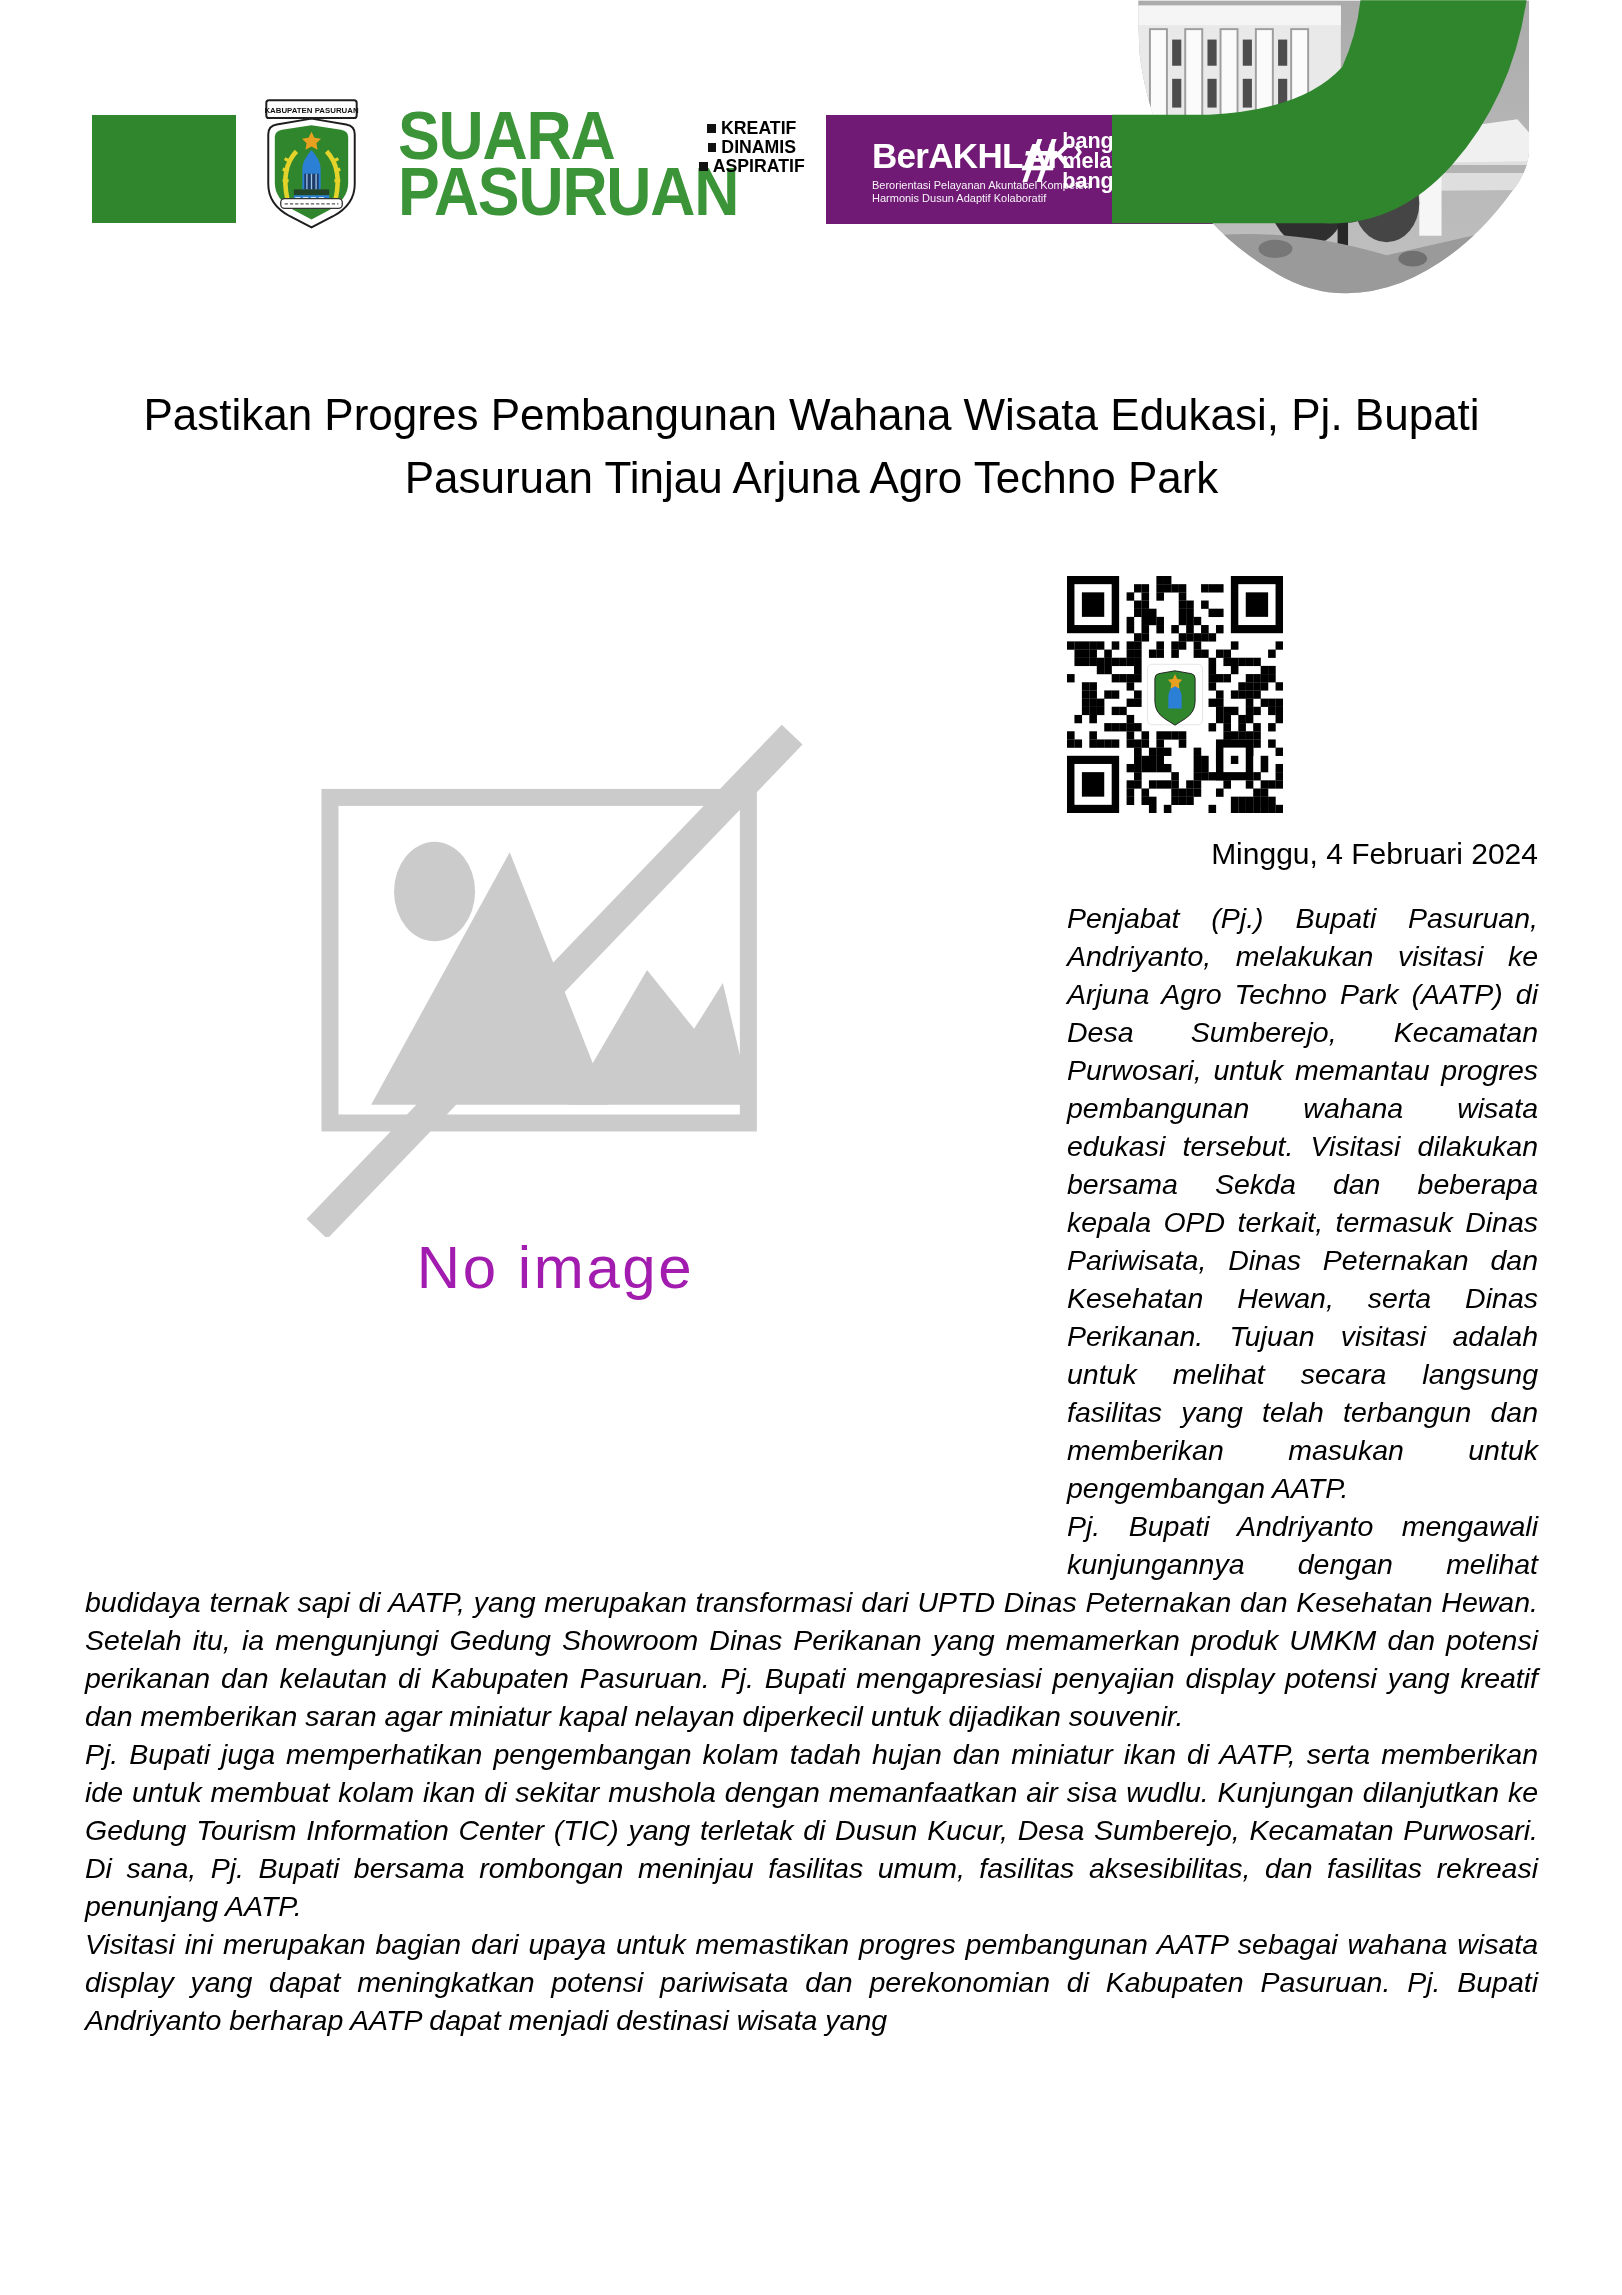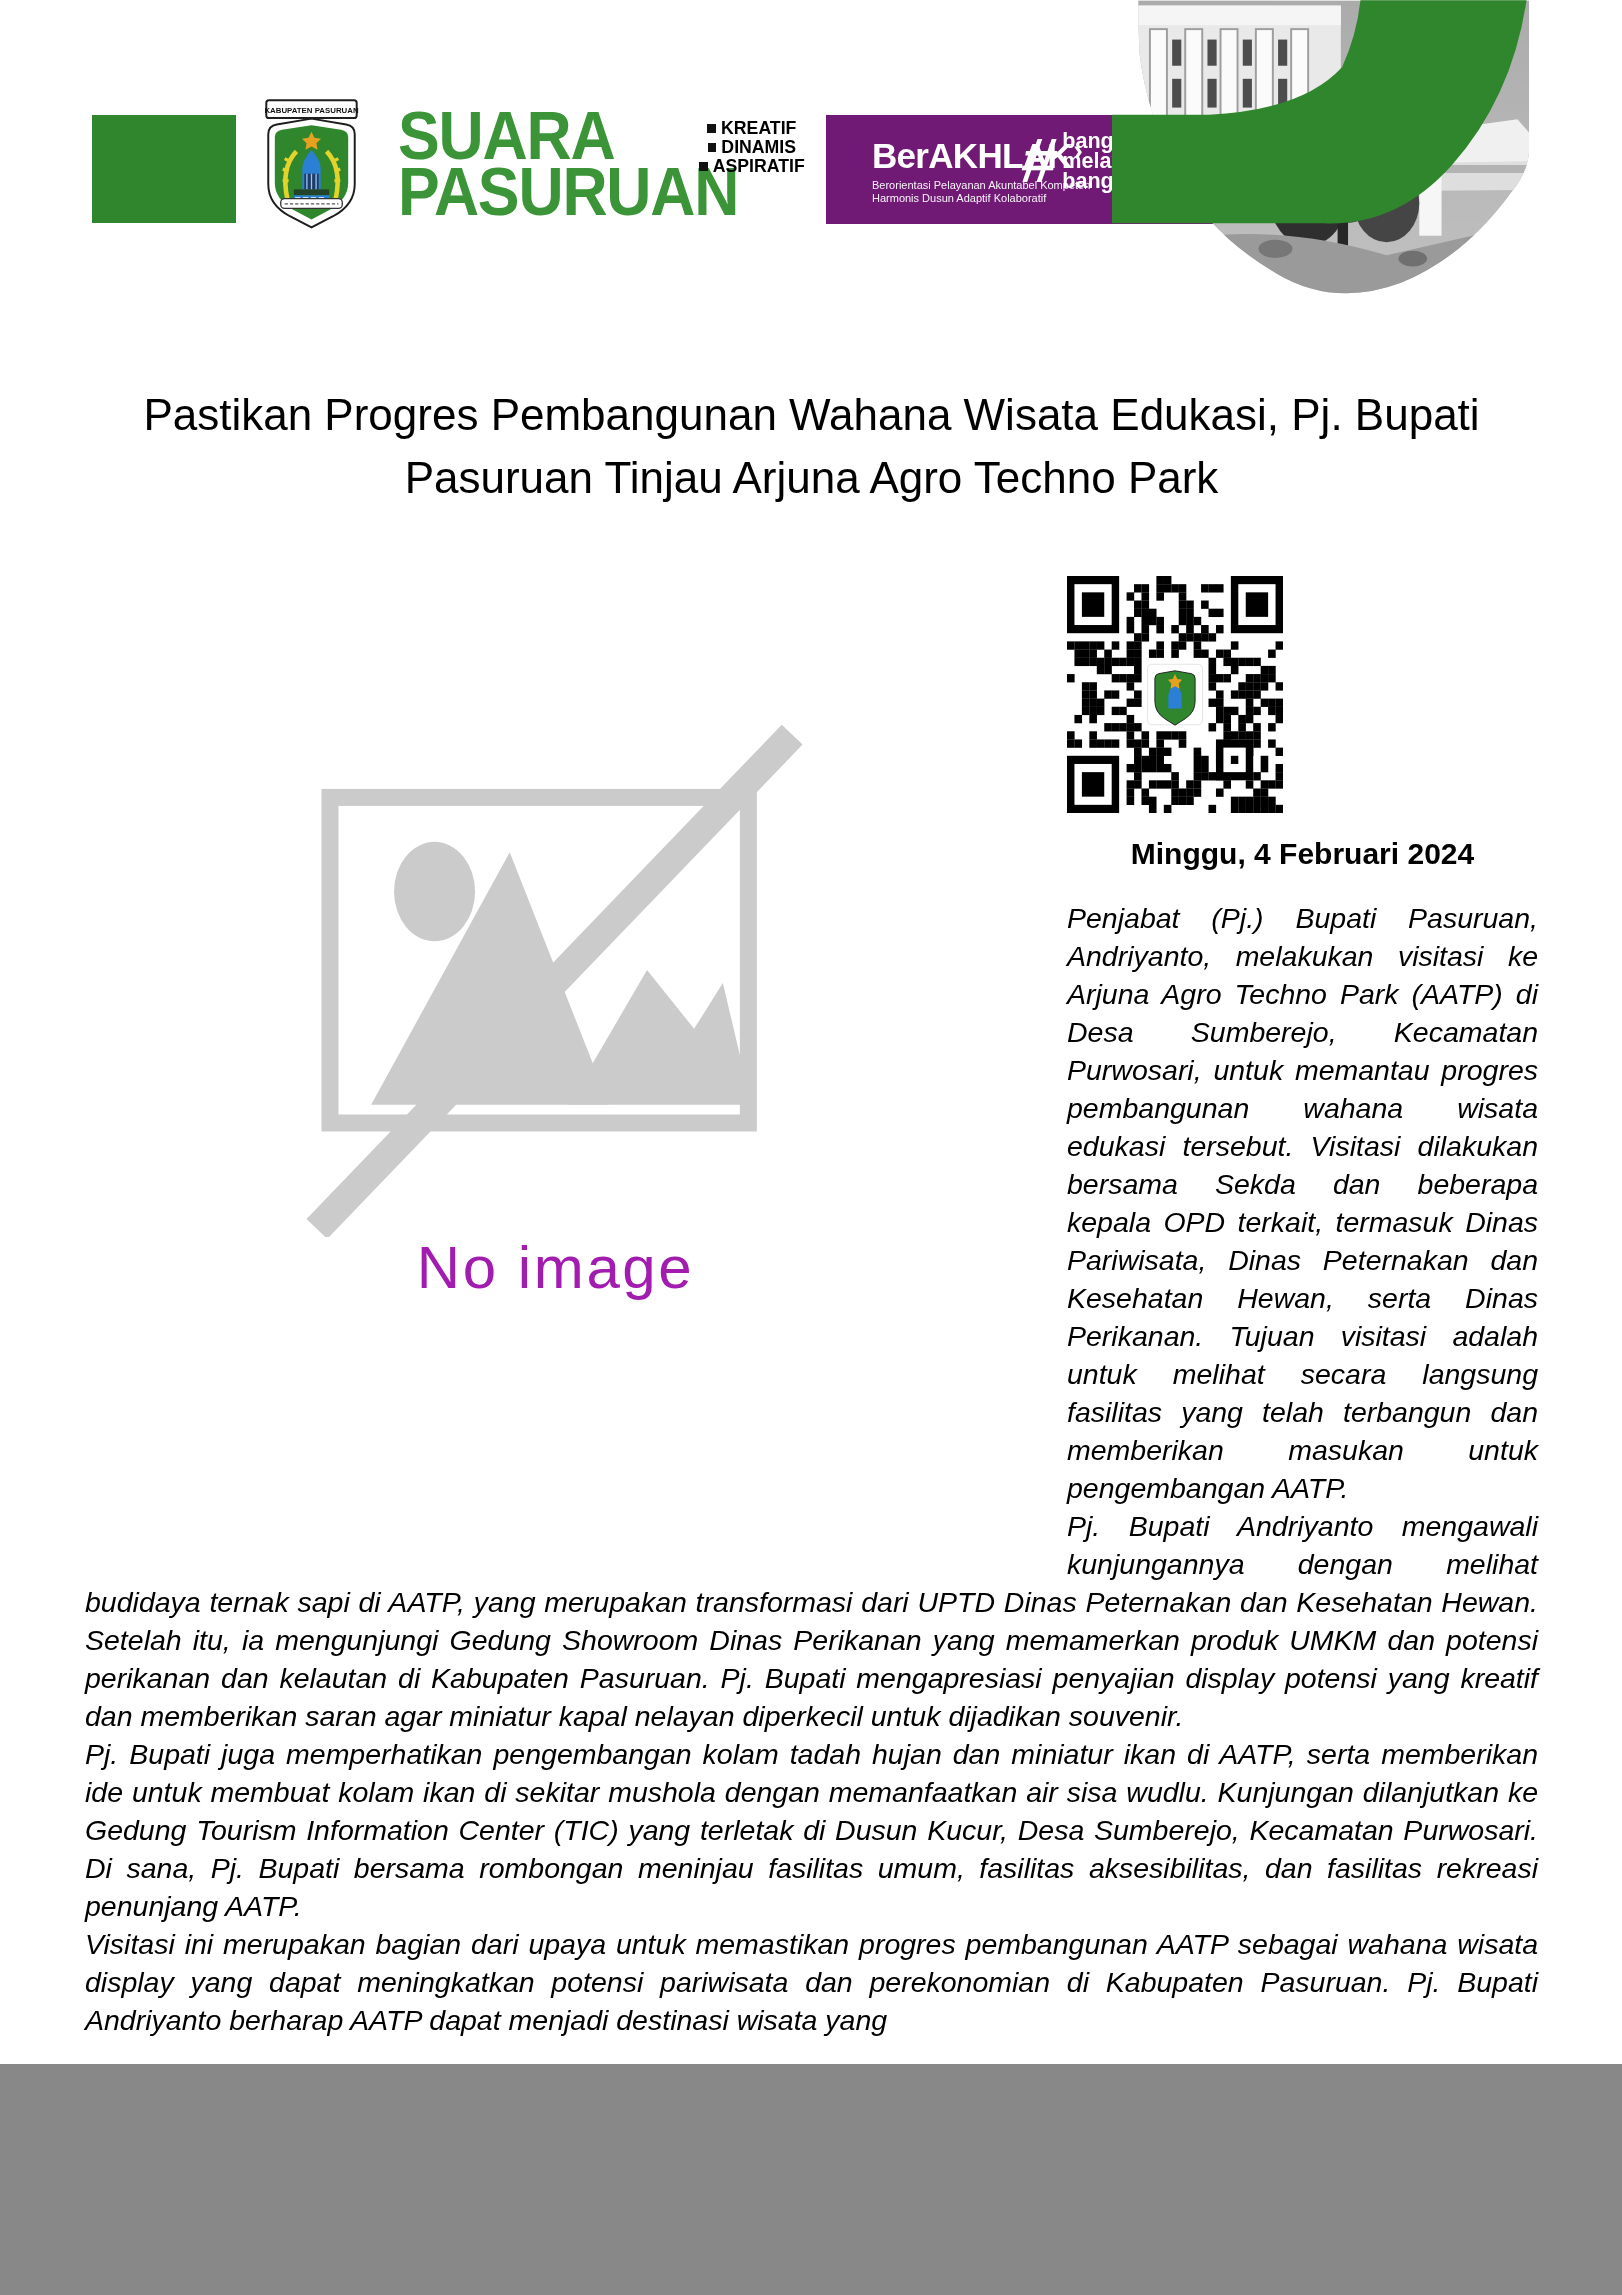--- a/index.html
+++ b/index.html
@@ -1,16 +1,16 @@
 <!DOCTYPE html>
 <html style="font-size:10.5px"><head>
 <meta charset="utf-8">
 <style>
   html,body{margin:0;padding:0;background:#888;}
-  .page{position:relative;width:1623px;height:2064px;background:#ffffff;overflow:hidden;
+  .page{position:relative;width:1623px;height:2295px;background:#ffffff;overflow:hidden;
         font-family:"Liberation Sans",sans-serif;color:#000;}
   
   .green-bar{position:absolute;left:92px;top:115px;width:144px;height:108px;background:#2F862D;}
   .crest{position:absolute;left:257px;top:99px;width:109px;height:131px;}
   .brand{position:absolute;left:398px;top:107px;line-height:56px;color:#3B9437;
          font-weight:800;letter-spacing:-1.3px;transform:scaleX(.92);transform-origin:left top;
          font-size:68px;white-space:nowrap;}
   .tagline{position:absolute;left:699px;top:119px;font-size:17.7px;font-weight:bold;line-height:19px;
            letter-spacing:0;}
   .tagline .row{display:flex;align-items:center;justify-content:center;}
@@ -26,21 +26,21 @@
   .deco{position:absolute;left:1112px;top:0;width:510px;height:308px;}
   
   .title{position:absolute;left:85px;top:354px;width:1453px;text-align:center;
          font-size:44px;line-height:63px;font-weight:normal;}
   .content{position:absolute;left:85px;top:571px;width:1453px;font-size:28.5px;
            line-height:38px;text-align:justify;}
   .floatbox{float:left;width:982px;height:979px;}
   .ph-wrap{margin:149px 0 0 209px;width:523px;}
   .ph-label{width:523px;text-align:center;font-size:60px;color:#a21caf;letter-spacing:2.6px;margin-top:2.6px;}
   .qr{display:block;margin:5.2px 0 0 0;}
-  .date{font-weight:bold;font-size:30px;margin:23.6px 0 29px 0;line-height:33px;text-align:center;}
+  .date{font-weight:normal;font-size:30px;margin:23.6px 0 29px 0;line-height:33px;text-align:right;}
   .content p{margin:0;padding:0;font-style:italic;}
 </style>
 </head>
 <body>
 
 <div class="page">
 
   <div>
     <div class="green-bar"></div>
 

